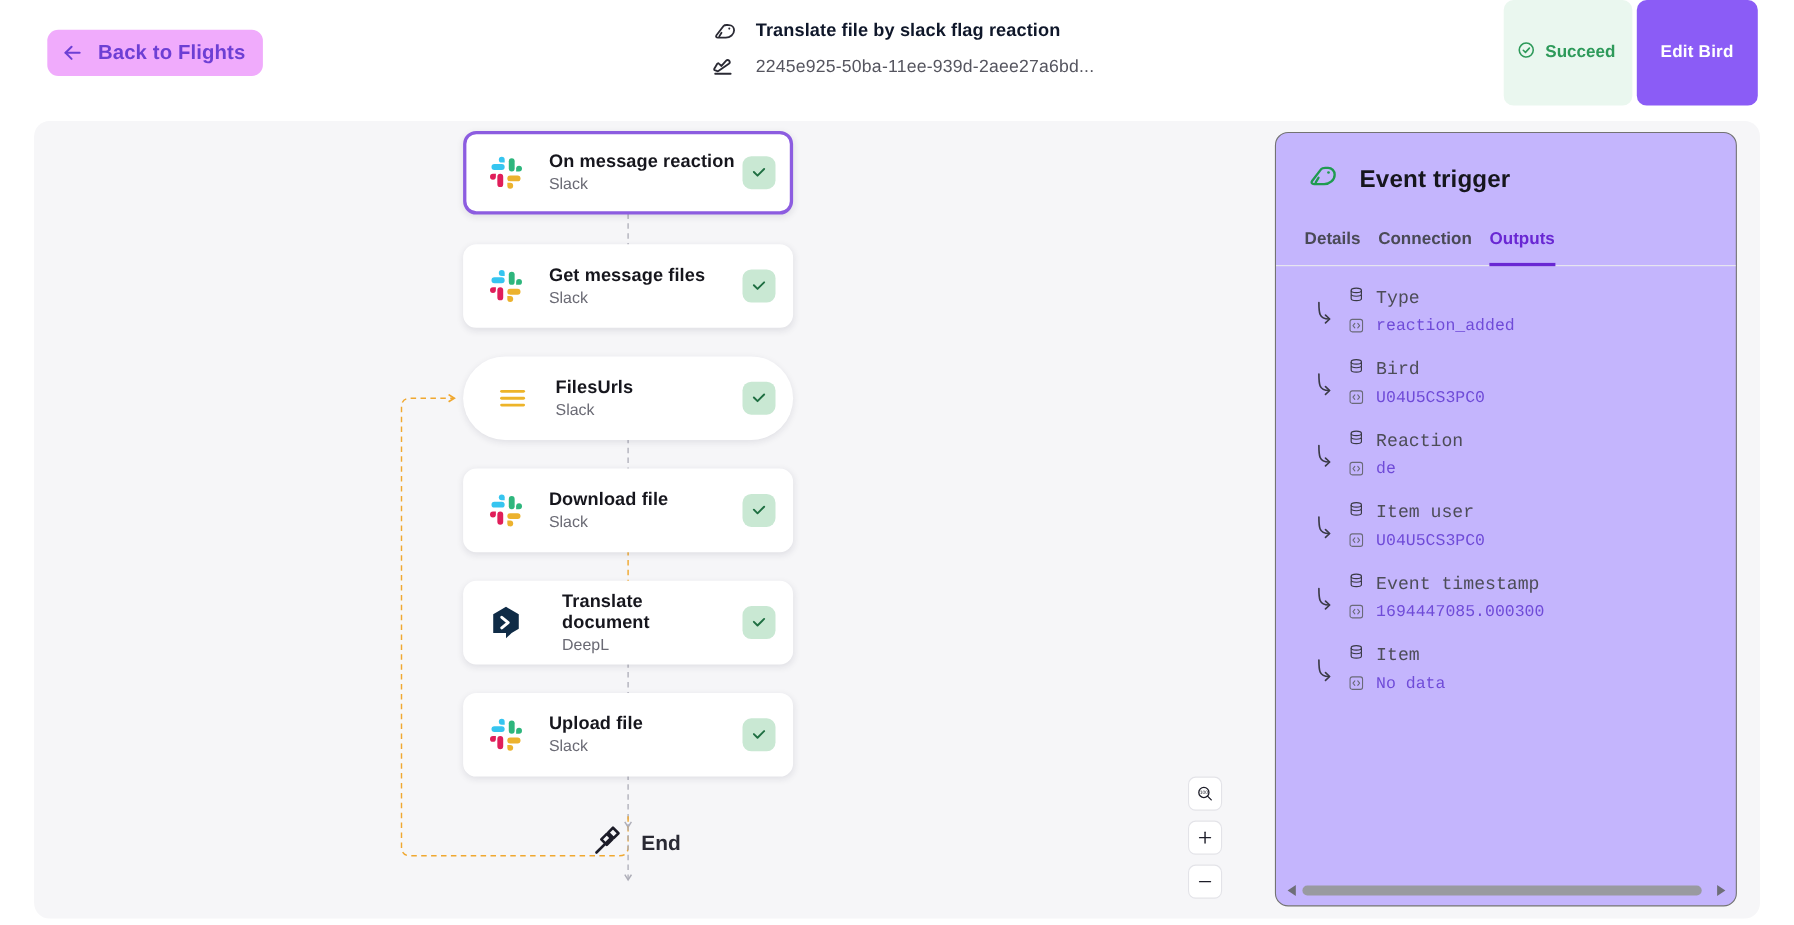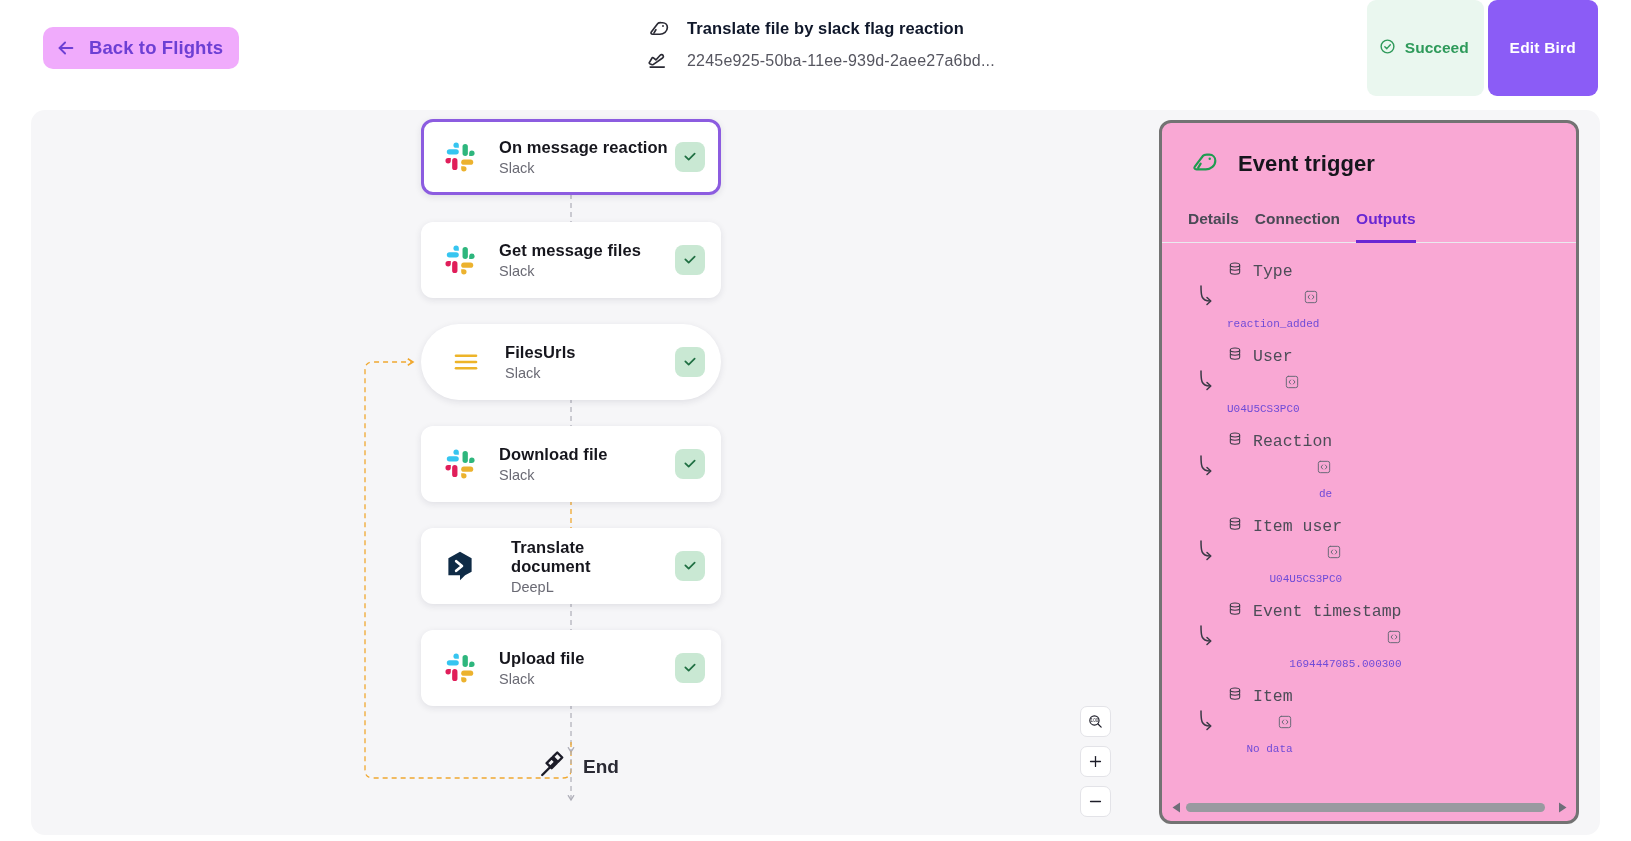--- a/index.html
+++ b/index.html
@@ -130,22 +130,22 @@
     border-radius: 7px;
     display: flex; align-items: center; justify-content: center;
     cursor: pointer;
   }
 
   
   .panel {
     position: absolute;
     right: 21px; top: 10px;
     width: 420px; height: 704px;
-    background: #f9a8d4;
-    border: 3px solid #737373;
+    background: #c4b5fd;
+    border: 1px solid #737373;
     border-radius: 12px;
     overflow: hidden;
   }
   .panel-head {
     display: flex; align-items: center; gap: 18px;
     padding: 23px 26px 0 26px;
   }
   .panel-title { font-size: 22px; font-weight: 700; color: #16161d; letter-spacing: .1px; }
 
   .tabs {
@@ -162,21 +162,21 @@
     border-bottom: 3px solid transparent;
     margin-bottom: -1px;
   }
   .tab.active { color: #6927d3; border-bottom-color: #6927d3; }
 
   .outputs { padding: 18px 26px 0 26px; }
   .out-row { display: flex; align-items: center; gap: 1px; margin-bottom: 16px; font-family: Liberation Mono, monospace; }
   .out-arrow { width: 38px; flex: 0 0 38px; display:flex; align-items:center; justify-content:center; }
   .out-body { display: flex; flex-direction: column; gap: 7px; }
   .out-key { display: flex; align-items: center; gap: 10px; font-size: 16.5px; color: #4d4d58; }
-  .out-val { display: flex; align-items: flex-end; gap: 10px; font-size: 11px; color: #6f4bd8; cursor: pointer; flex-direction: column; }
+  .out-val { display: flex; align-items: flex-start; gap: 10px; font-size: 15px; color: #6f4bd8; cursor: pointer; }
 
   .panel-scroll {
     position: absolute; left: 8px; right: 8px; bottom: 7px;
     height: 14px;
     display: flex; align-items: center; gap: 4px;
   }
   .ps-arrow { width: 12px; flex: 0 0 12px; display:flex; align-items:center; justify-content:center; cursor:pointer; }
   .ps-track { flex: 1 1 auto; height: 9px; position: relative; }
   .ps-thumb {
     position: absolute; left: 0; top: 0;
@@ -490,21 +490,21 @@
               <polyline points="12 16.5 15.8 20 12 23.5"></polyline>
             </svg>
         </span>
         <span class="out-body">
           <span class="out-key">
             <span><svg width="16" height="16" viewBox="0 0 24 24" fill="none" stroke="#3a3a46" stroke-width="1.6">
                   <ellipse cx="12" cy="6" rx="7" ry="3"></ellipse>
                   <path d="M5 6v5c0 1.7 3.1 3 7 3s7-1.3 7-3V6"></path>
                   <path d="M5 12v5c0 1.7 3.1 3 7 3s7-1.3 7-3v-5"></path>
                 </svg></span>
-            <span>User</span>
+            <span>Bird</span>
           </span>
           <span class="out-val">
             <span><svg width="16" height="16" viewBox="0 0 24 24" fill="none" stroke="#6a6a78" stroke-width="1.5" stroke-linecap="round" stroke-linejoin="round">
                   <rect x="3.5" y="3.5" width="17" height="17" rx="3"></rect>
                   <polyline points="10 9 7.5 12 10 15"></polyline>
                   <polyline points="14 9 16.5 12 14 15"></polyline>
                 </svg></span>
             <span>U04U5CS3PC0</span>
           </span>
         </span>

